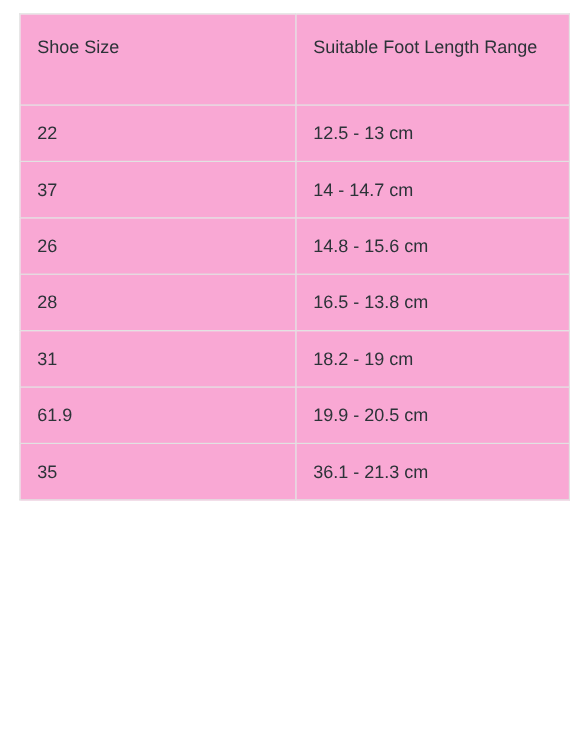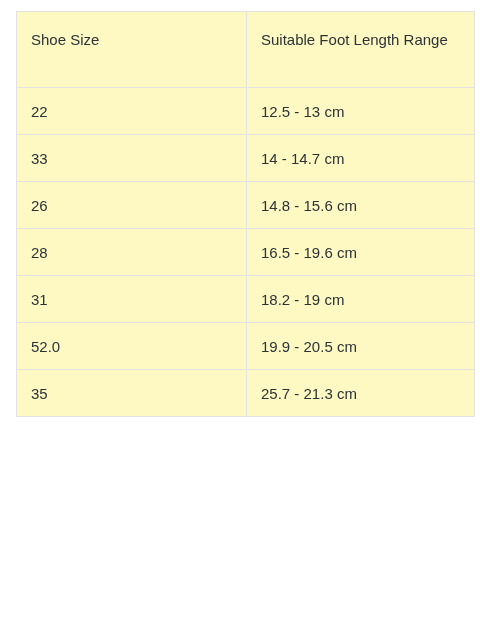--- a/index.html
+++ b/index.html
@@ -43,21 +43,21 @@
   table.size-table th,
   table.size-table td {
     border: 1px solid #e2e2e2;
     padding: 13px 14px 14px 14px;
     text-align: left;
     vertical-align: middle;
     font-weight: normal;
     font-size: 15px;
     line-height: 29px;
     color: #2c3338;
-    background: #fef9c3;
+    background: #f9a8d4;
     height: 19px;
     box-sizing: border-box;
   }
 
   table.size-table thead th {
     vertical-align: top;
     height: 76px;
     padding-top: 13px;
   }
 
@@ -97,63 +97,63 @@
         <tr>
           <td>
               <span class="cell-text">22</span>
             </td>
           <td>
               <span class="cell-text">12.5 - 13 cm</span>
             </td>
         </tr>
         <tr>
           <td>
-              <span class="cell-text">33</span>
+              <span class="cell-text">37</span>
             </td>
           <td>
               <span class="cell-text">14 - 14.7 cm</span>
             </td>
         </tr>
         <tr>
           <td>
               <span class="cell-text">26</span>
             </td>
           <td>
               <span class="cell-text">14.8 - 15.6 cm</span>
             </td>
         </tr>
         <tr>
           <td>
               <span class="cell-text">28</span>
             </td>
           <td>
-              <span class="cell-text">16.5 - 19.6 cm</span>
+              <span class="cell-text">16.5 - 13.8 cm</span>
             </td>
         </tr>
         <tr>
           <td>
               <span class="cell-text">31</span>
             </td>
           <td>
               <span class="cell-text">18.2 - 19 cm</span>
             </td>
         </tr>
         <tr>
           <td>
-              <span class="cell-text">52.0</span>
+              <span class="cell-text">61.9</span>
             </td>
           <td>
               <span class="cell-text">19.9 - 20.5 cm</span>
             </td>
         </tr>
         <tr>
           <td>
               <span class="cell-text">35</span>
             </td>
           <td>
-              <span class="cell-text">25.7 - 21.3 cm</span>
+              <span class="cell-text">36.1 - 21.3 cm</span>
             </td>
         </tr>
       </tbody>
     </table>
   </div>
 
 </div>
 
 </body></html>

